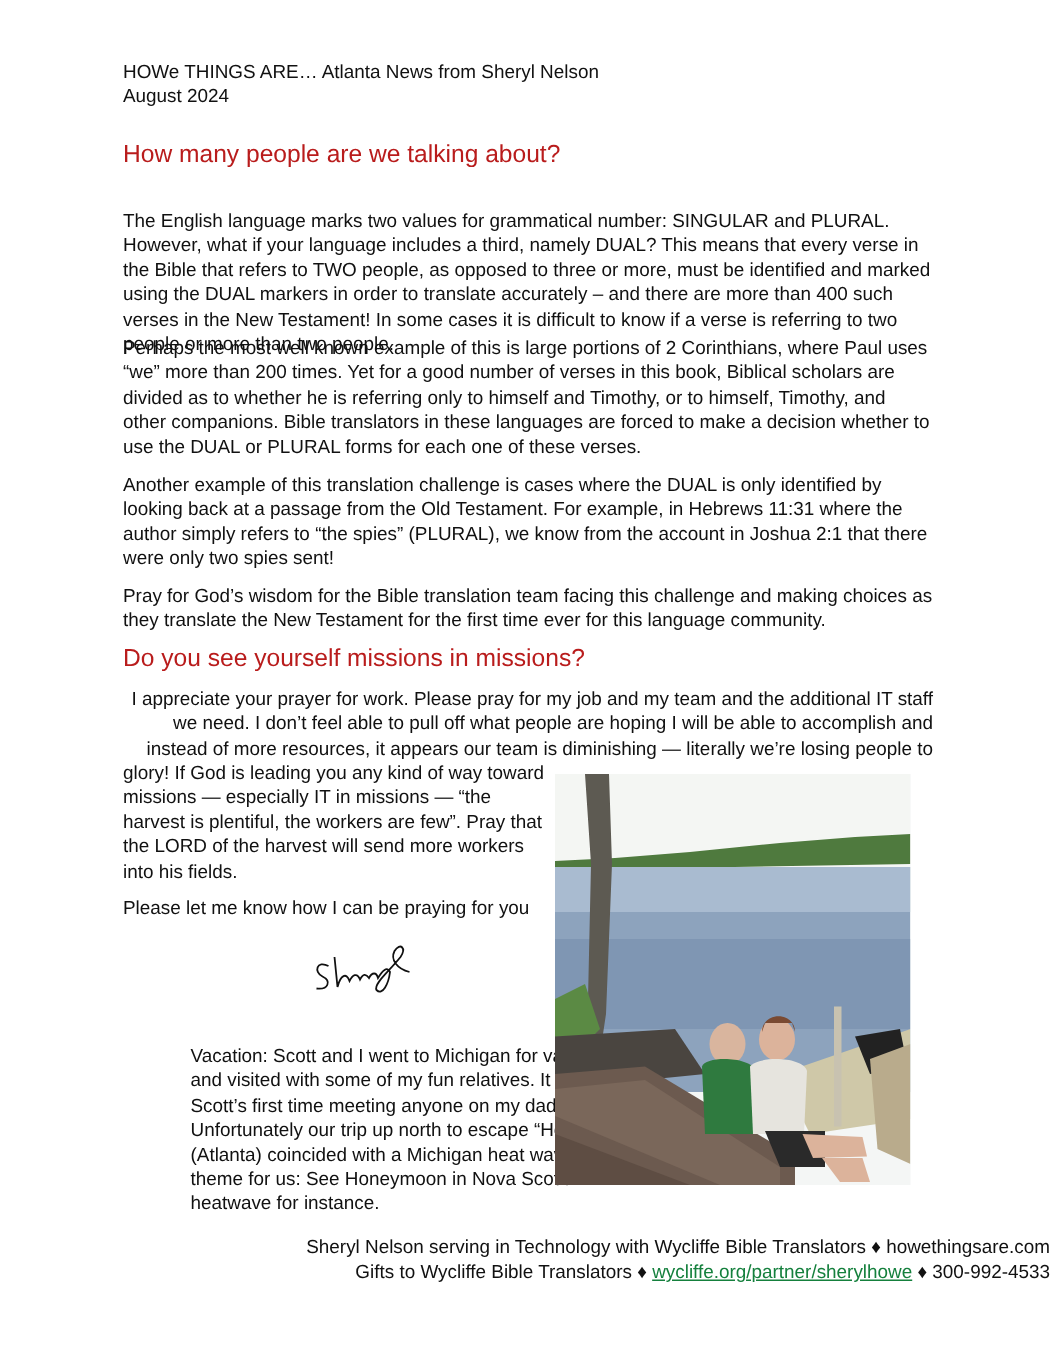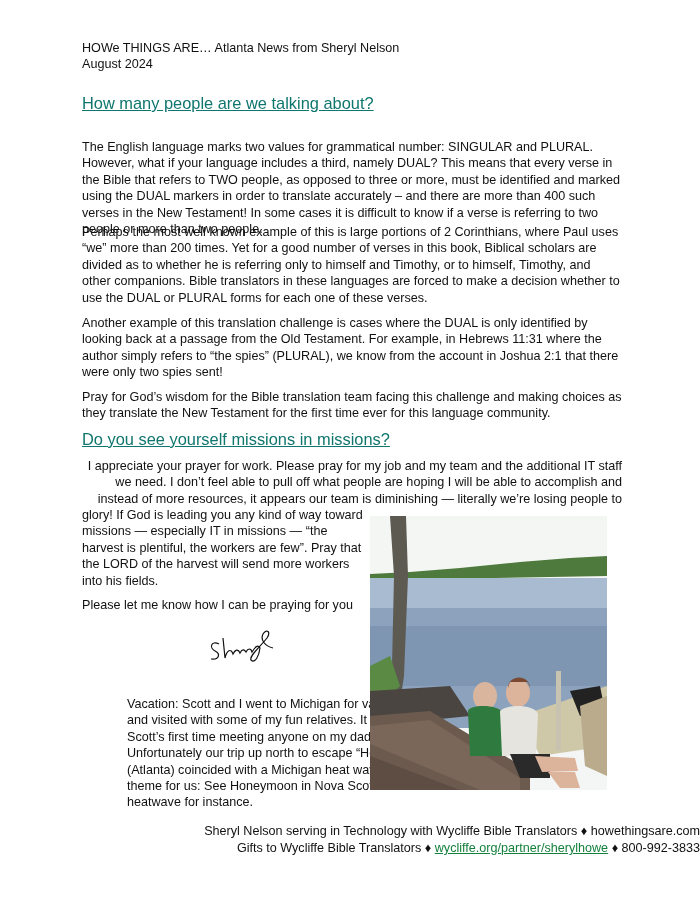--- a/index.html
+++ b/index.html
@@ -4,21 +4,21 @@
 <style>
   html, body { margin: 0; padding: 0; }
   body {
     width: 700px; height: 906px; background: #ffffff; position: relative; overflow: hidden;
     font-family: "Liberation Sans", sans-serif; color: #111111;
   }
   .page { position: absolute; left: 82px; top: 40px; width: 540px; }
   .masthead { font-size: 12.6px; line-height: 16px; }
   h2 {
     font-family: "Liberation Sans", sans-serif; font-weight: normal;
-    font-size: 16.4px; color: #0f766e; margin: 0; line-height: 20px; text-decoration: underline;
+    font-size: 16.4px; color: #b91c1c; margin: 0; line-height: 20px;
   }
   p { margin: 0; font-size: 12.6px; line-height: 16.4px; }
   .h1pos { position: absolute; left: 82px; top: 93px; }
   .p1 { position: absolute; left: 82px; top: 118px; width: 540px; margin-top: 21px; }
   .p2 { position: absolute; left: 82px; top: 224px; width: 540px; }
   .p3 { position: absolute; left: 82px; top: 315px; width: 540px; }
   .p4 { position: absolute; left: 82px; top: 389px; width: 540px; }
   .h2pos { position: absolute; left: 82px; top: 429px; }
   .p5 { position: absolute; left: 82px; top: 458px; width: 540px; text-align: right; }
   .p6 { position: absolute; left: 82px; top: 507px; width: 290px; }
@@ -82,15 +82,15 @@
     <path d="M130 195 C135 188 165 188 168 198 L166 240 L132 240 Z" fill="#e6e4de"></path>
     <path d="M140 238 L180 238 L180 262 L150 262 Z" fill="#2a2a2a"></path>
     <path d="M165 240 L205 242 L208 255 L172 256 Z" fill="#dcb39b"></path>
     <path d="M178 256 L205 256 L210 272 L190 272 Z" fill="#dcb39b"></path>
   </svg>
 </div>
 
 <div class="footer">
   <div>Sheryl Nelson serving in Technology with Wycliffe Bible Translators ♦ howethingsare.com</div>
   <div>
-    <span>Gifts to Wycliffe Bible Translators ♦ </span><a href="#">wycliffe.org/partner/sherylhowe</a><span> ♦ 800-992-3833</span>
+    <span>Gifts to Wycliffe Bible Translators ♦ </span><a href="#">wycliffe.org/partner/sherylhowe</a><span> ♦ 300-992-4533</span>
   </div>
 </div>
 
 </body></html>

